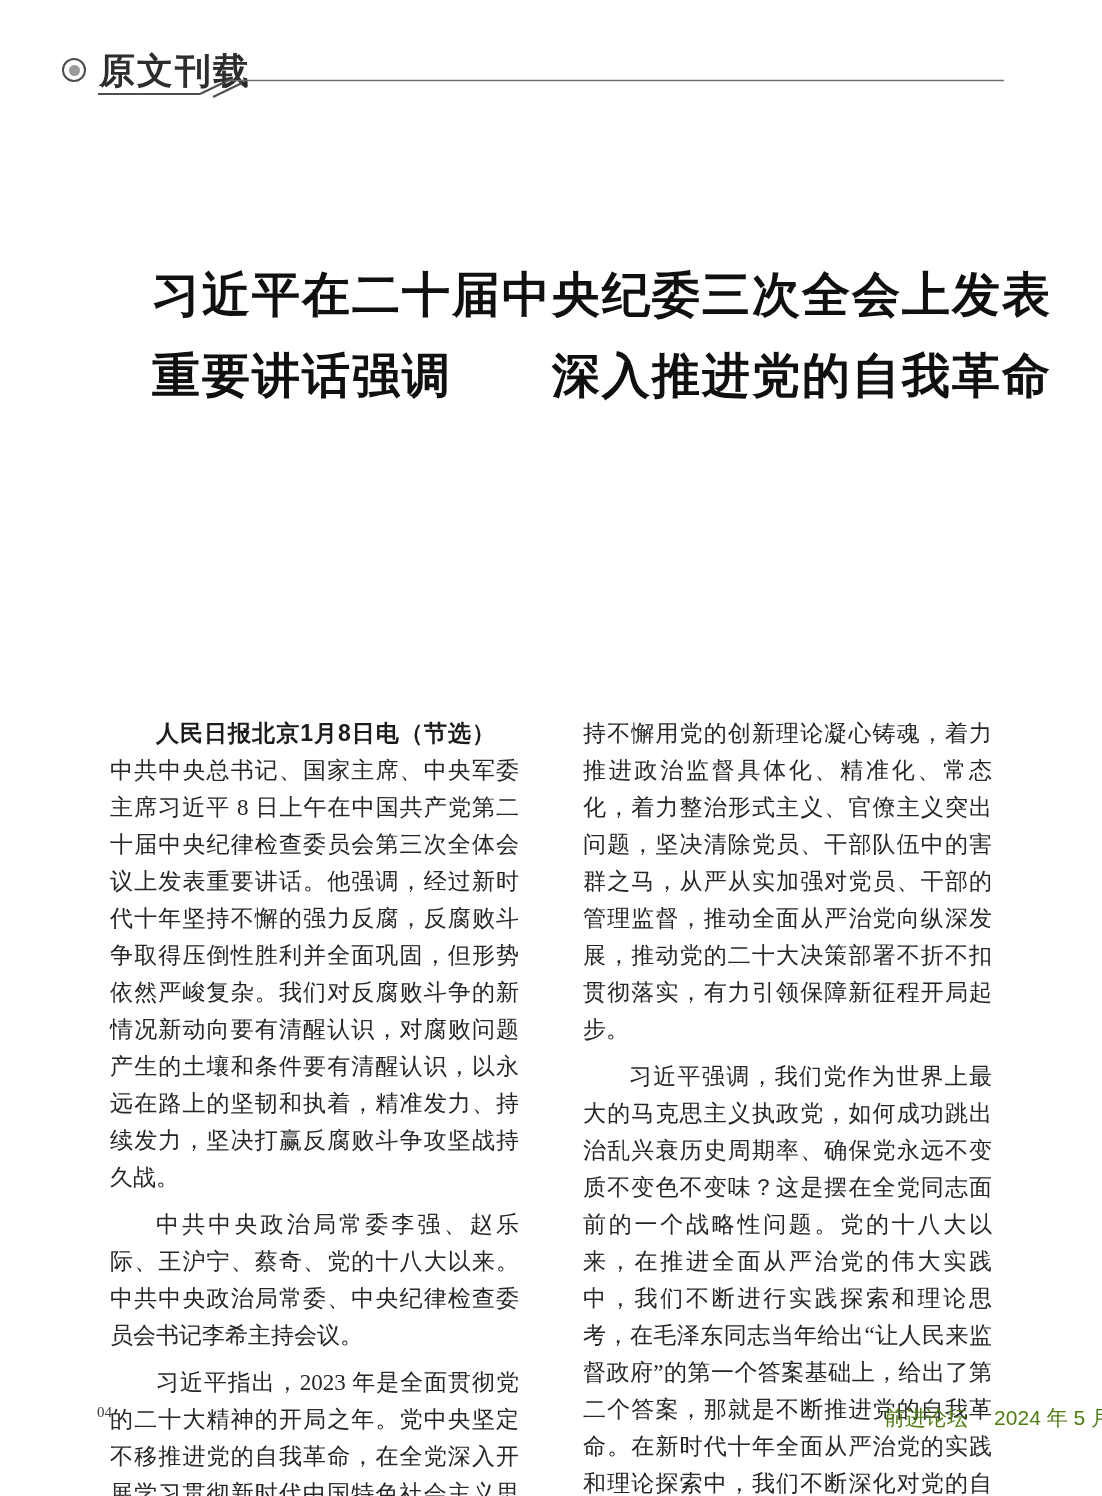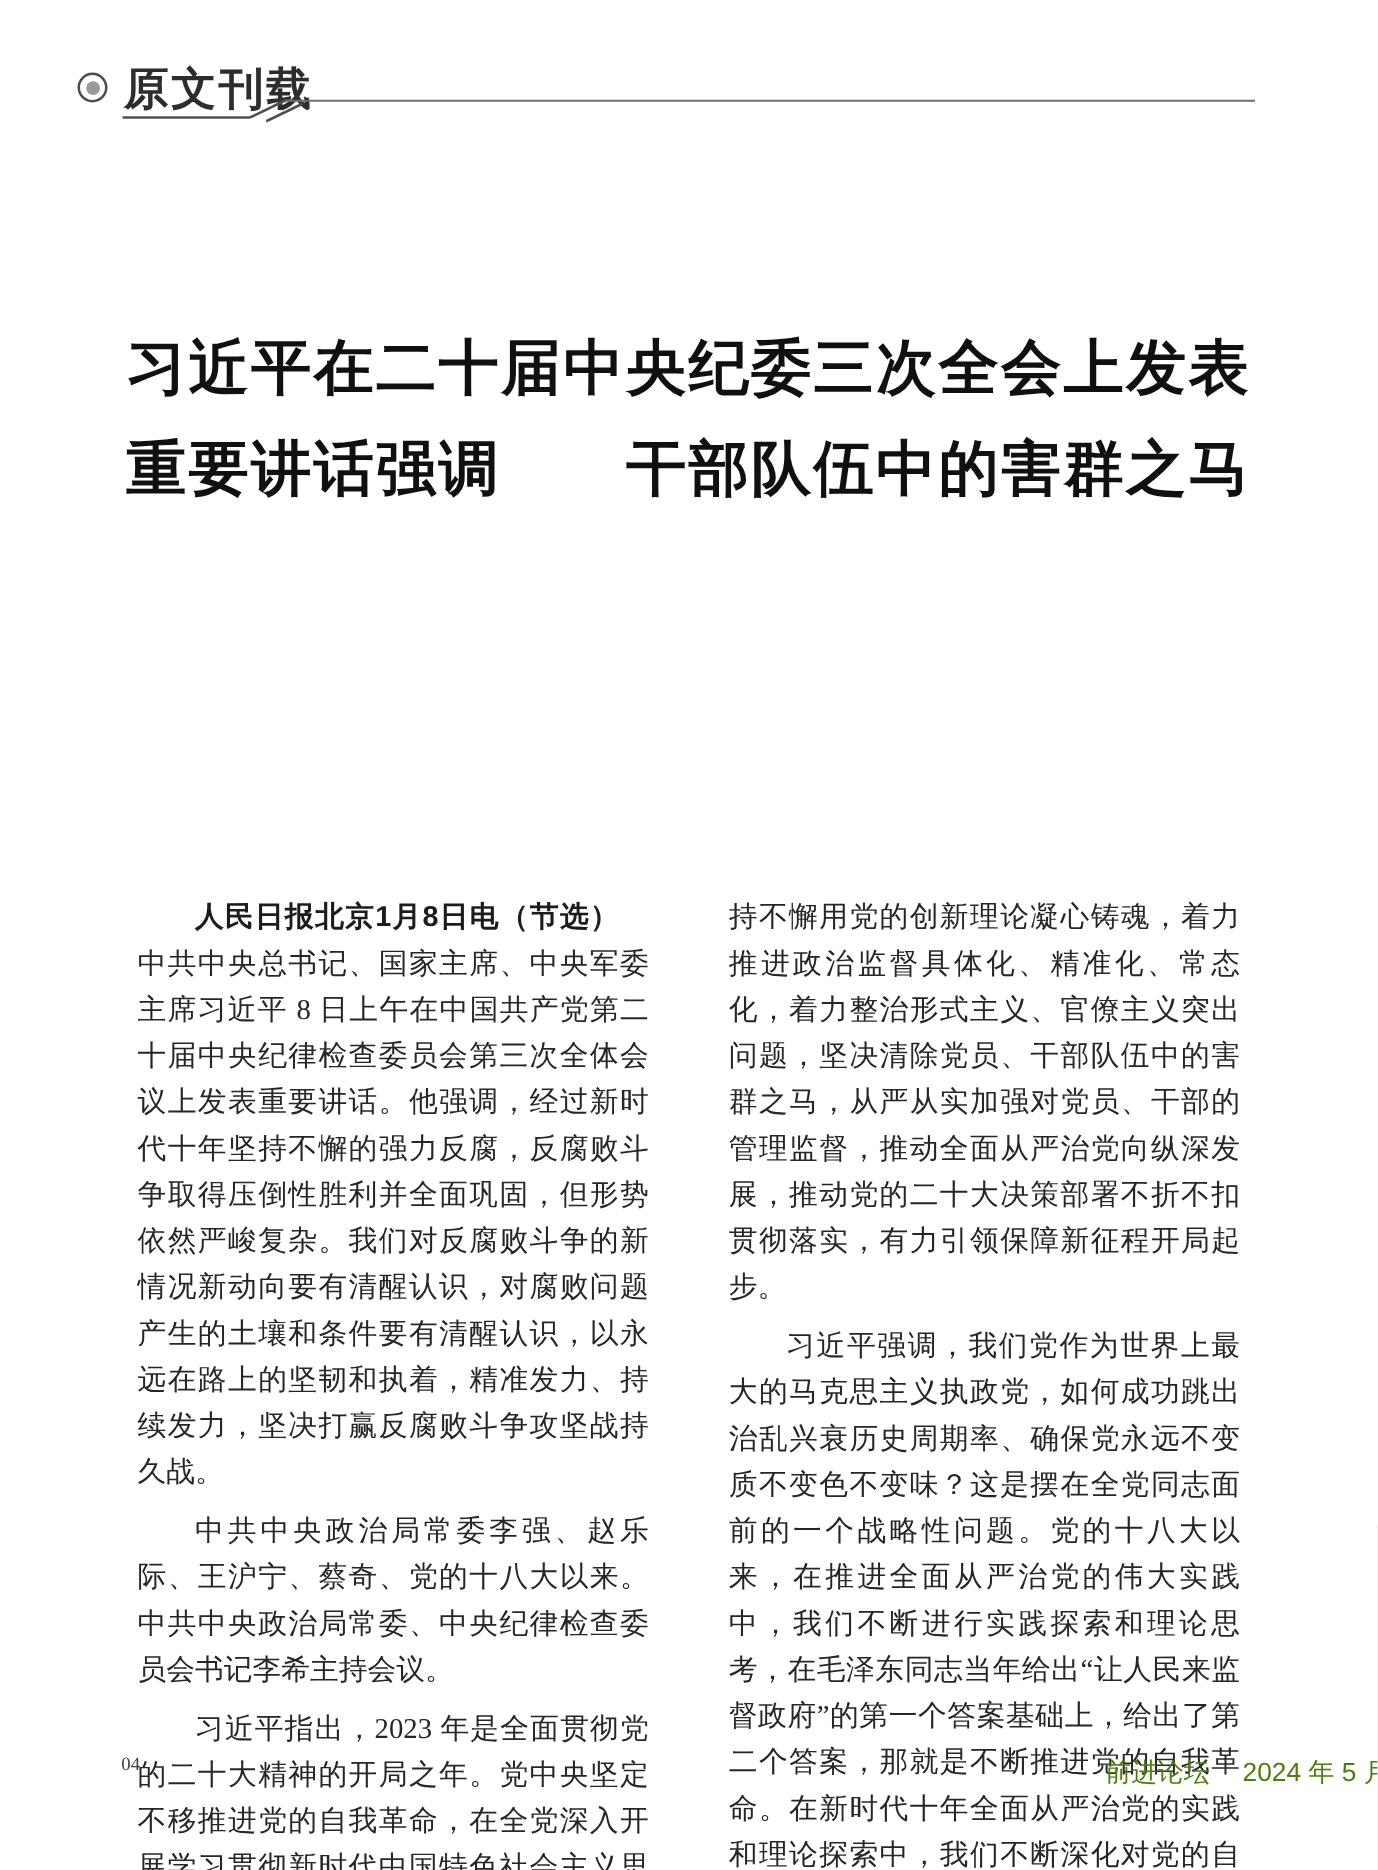--- a/index.html
+++ b/index.html
@@ -33,21 +33,21 @@
     position: absolute; left: 99px; top: 54px;
     font-family: "Liberation Sans", "DejaVu Sans", sans-serif;
     font-weight: 700; font-size: 36px; letter-spacing: 2px;
     color: #2d2d2d; line-height: 34px;
   }
   .hdr-rule { position: absolute; left: 0; top: 0; width: 1102px; height: 110px; }
 
   
   .article-title {
     position: absolute; top: 254px; left: 50px; right: 50px;
-    text-align: center;
+    text-align: right;
     font-family: "Liberation Sans", "DejaVu Sans", sans-serif;
     font-weight: 800; font-size: 48px; line-height: 81px;
     letter-spacing: 2px; color: #101010;
   }
   .article-title .tline { white-space: pre; }
 
   
   .body-wrap {
     position: absolute; top: 705px; left: 100px; width: 902px;
     display: flex; gap: 44px;
@@ -90,21 +90,21 @@
     <svg class="hdr-rule" width="1102" height="110" viewBox="0 0 1102 110" xmlns="http://www.w3.org/2000/svg">
       <line x1="98" y1="94" x2="200" y2="94" stroke="#4f4f4f" stroke-width="2"></line>
       <line x1="200" y1="94" x2="229" y2="80" stroke="#4f4f4f" stroke-width="2"></line>
       <line x1="213" y1="97" x2="242" y2="83" stroke="#4f4f4f" stroke-width="2"></line>
       <line x1="229" y1="80.5" x2="1004" y2="80.5" stroke="#6e6e6e" stroke-width="1.6"></line>
     </svg>
   </div>
 
   <div class="article-title">
     <div class="tline">习近平在二十届中央纪委三次全会上发表</div>
-    <div class="tline">重要讲话强调　　干部队伍中的害群之马</div>
+    <div class="tline">重要讲话强调　　深入推进党的自我革命</div>
   </div>
 
   <div class="body-wrap">
     <div class="col">
       <p class="indent"><span class="lead-bold">人民日报北京1月8日电（节选）</span><span>　中共中央总书记、国家主席、中央军委主席习近平 8 日上午在中国共产党第二十届中央纪律检查委员会第三次全体会议上发表重要讲话。他强调，经过新时代十年坚持不懈的强力反腐，反腐败斗争取得压倒性胜利并全面巩固，但形势依然严峻复杂。我们对反腐败斗争的新情况新动向要有清醒认识，对腐败问题产生的土壤和条件要有清醒认识，以永远在路上的坚韧和执着，精准发力、持续发力，坚决打赢反腐败斗争攻坚战持久战。</span></p>
       <p class="indent">中共中央政治局常委李强、赵乐际、王沪宁、蔡奇、党的十八大以来。中共中央政治局常委、中央纪律检查委员会书记李希主持会议。</p>
       <p class="indent">习近平指出，2023 年是全面贯彻党的二十大精神的开局之年。党中央坚定不移推进党的自我革命，在全党深入开展学习贯彻新时代中国特色社会主义思想主题教育，坚</p>
     </div>
     <div class="col">
       <p>持不懈用党的创新理论凝心铸魂，着力推进政治监督具体化、精准化、常态化，着力整治形式主义、官僚主义突出问题，坚决清除党员、干部队伍中的害群之马，从严从实加强对党员、干部的管理监督，推动全面从严治党向纵深发展，推动党的二十大决策部署不折不扣贯彻落实，有力引领保障新征程开局起步。</p>

